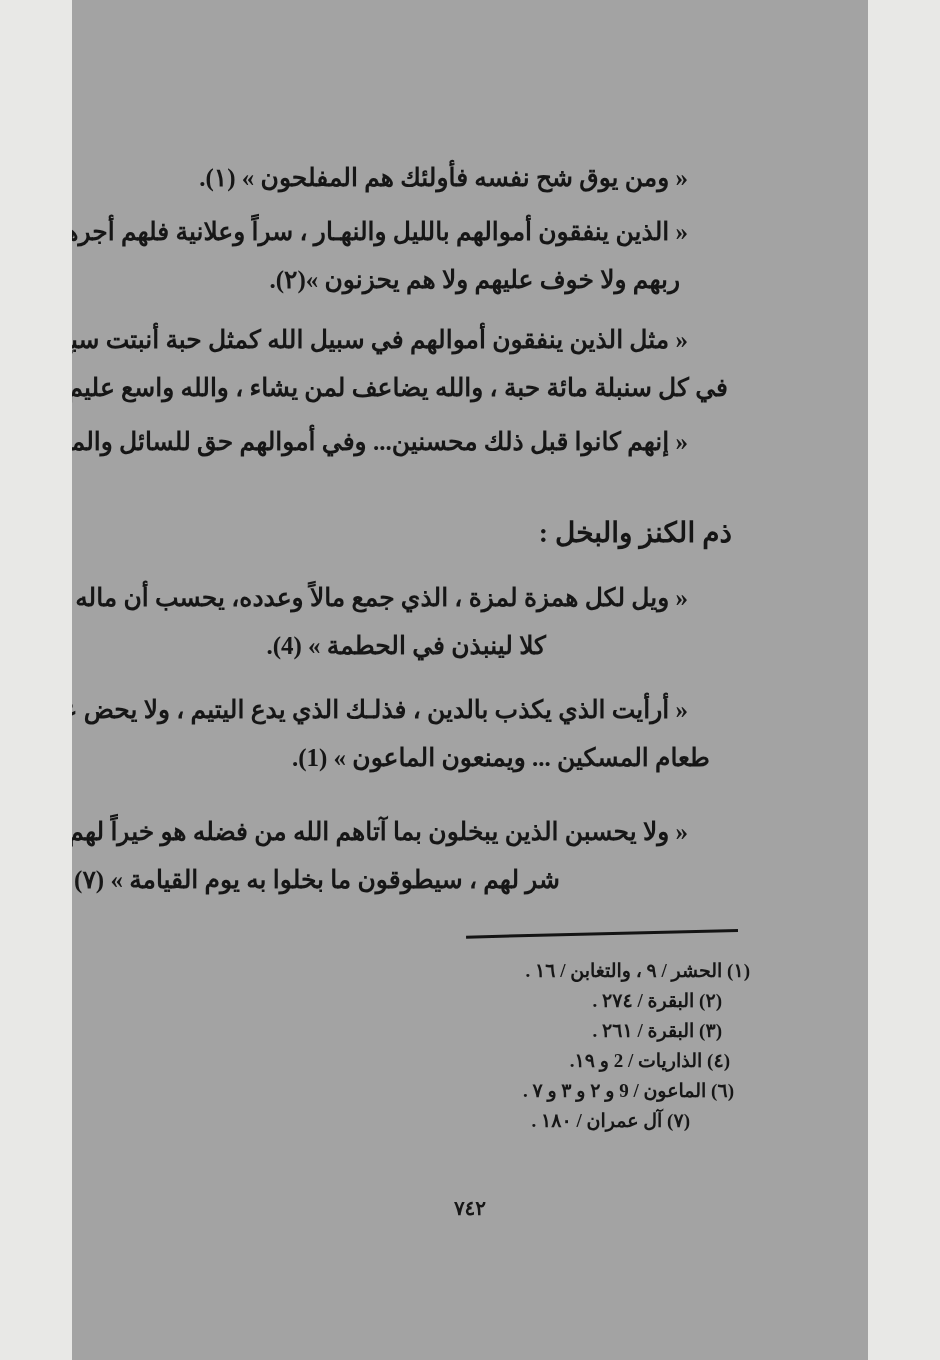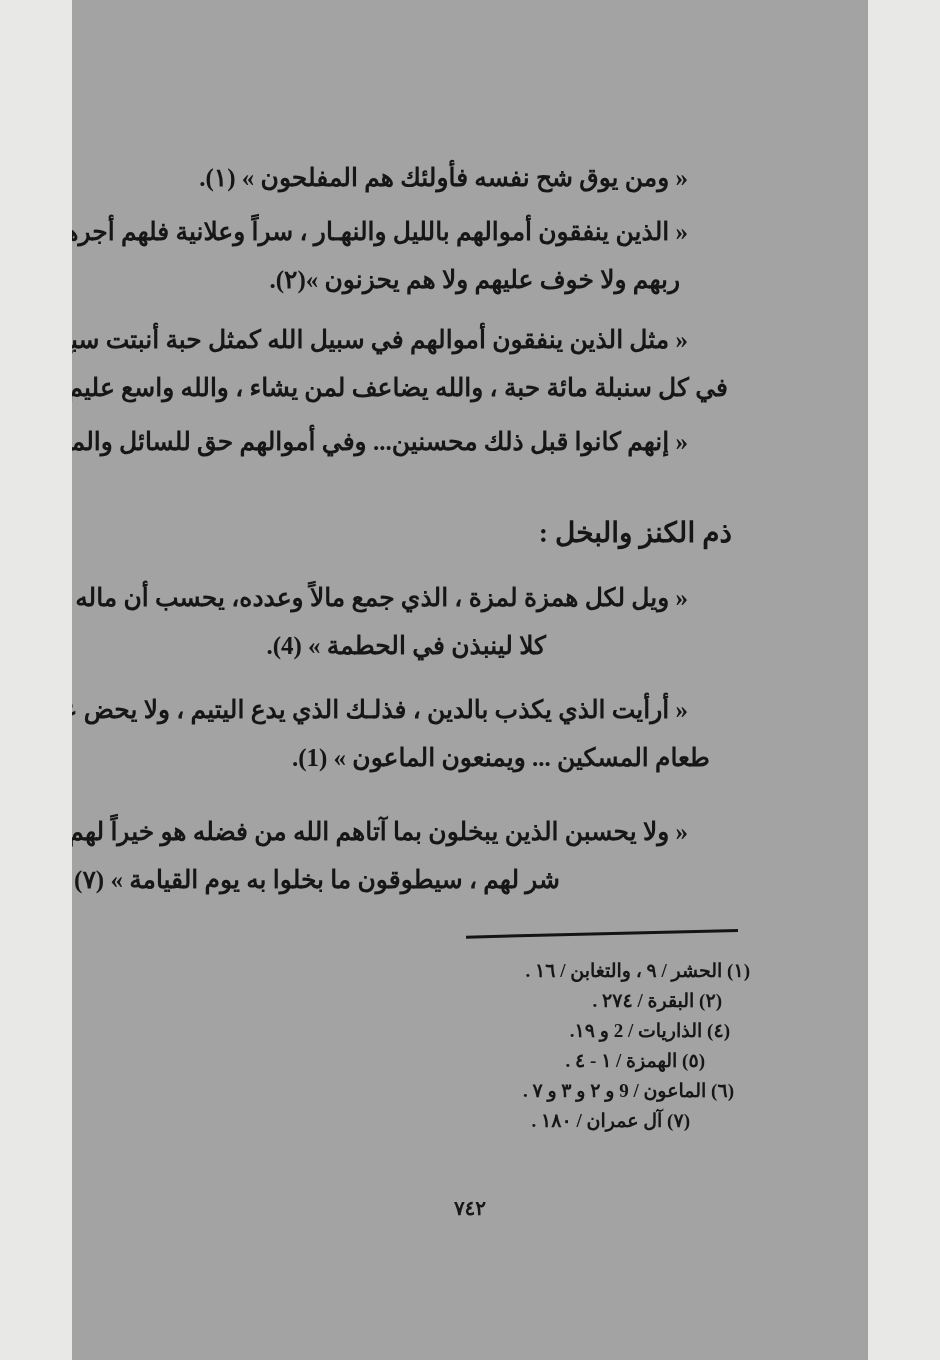--- a/index.html
+++ b/index.html
@@ -114,21 +114,21 @@
   <div class="q p7">
     <div class="line just ind">« ولا يحسبن الذين يبخلون بما آتاهم الله من فضله هو خيراً لهم ، بل هو</div>
     <div class="line right inset-md">شر لهم ، سيطوقون ما بخلوا به يوم القيامة » (٧) .</div>
   </div>
 
   <div class="separator"></div>
 
   <div class="footnotes">
     <div class="fn fn-1">(١) الحشر / ٩ ، والتغابن / ١٦ .</div>
     <div class="fn fn-2">(٢) البقرة / ٢٧٤ .</div>
+    <div class="fn fn-3">(٣) البقرة / ٢٦١ .</div>
     <div class="fn fn-4">(٤) الذاريات / 2 و ١٩.</div>
-    <div class="fn fn-5">(٥) الهمزة / ١ - ٤ .</div>
     <div class="fn fn-6">(٦) الماعون / 9 و ٢ و ٣ و ٧ .</div>
     <div class="fn fn-7">(٧) آل عمران / ١٨٠ .</div>
   </div>
 
   <div class="pagenum">٧٤٢</div>
 
 </div>
 
 </body></html>

